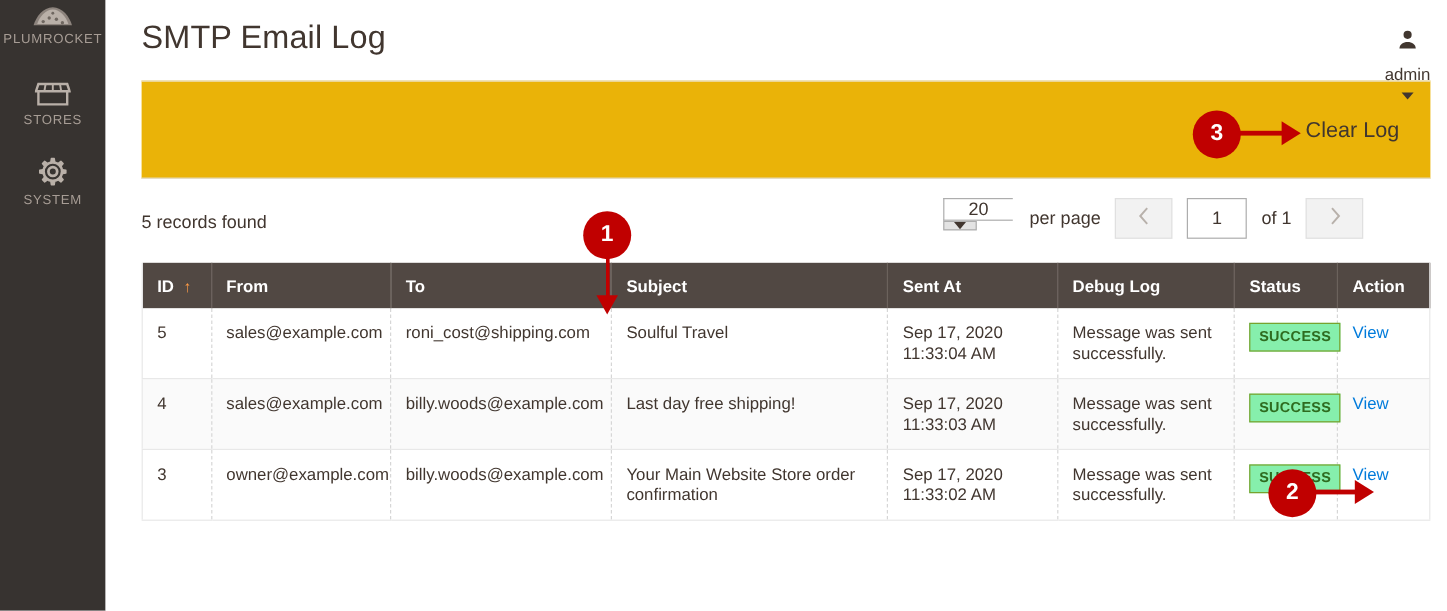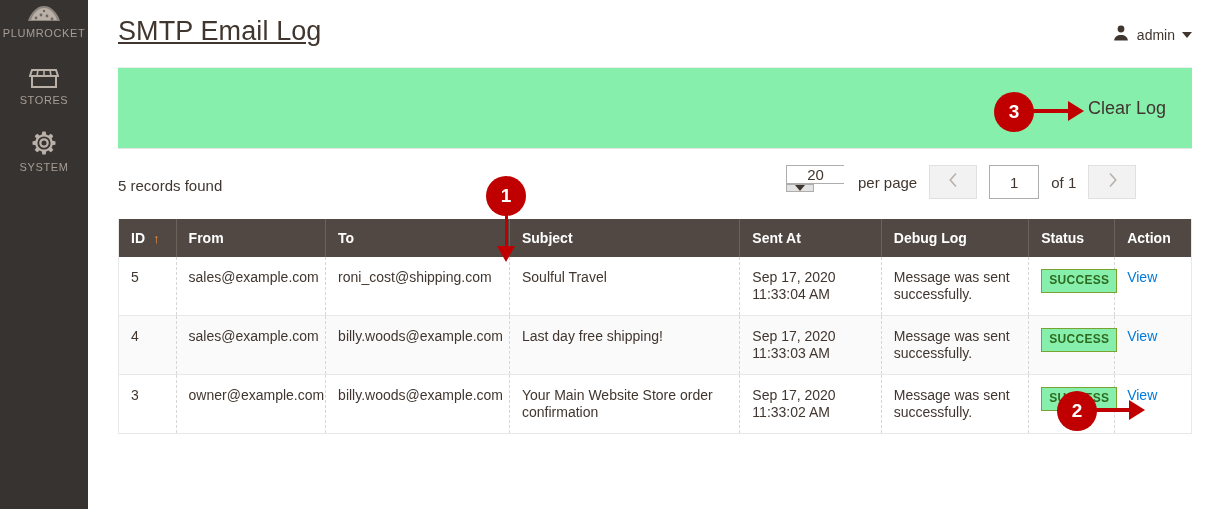--- a/index.html
+++ b/index.html
@@ -38,36 +38,35 @@
   .main { flex: 1 1 auto; position: relative; background:#fff; }
 
   .page-header {
     display: flex; align-items: flex-start; justify-content: space-between;
     padding: 14px 14px 0 30px;
     height: 62px;
   }
   .page-title {
     font-size: 27px; color: #41362f; font-weight: 400; line-height: 34px;
     letter-spacing: .1px;
-    text-decoration: underline;
   }
   .user-area {
-    display: flex; align-items: center; gap: 7px; padding-top: 10px; cursor: pointer;
+    display: flex; align-items: center; gap: 7px; padding-top: 10px; cursor: pointer; flex-direction: column;
   }
   .user-name { font-size: 14px; color: #41362f; }
   .caret-down {
     width: 0; height: 0; border-left: 5px solid transparent;
     border-right: 5px solid transparent; border-top: 6px solid #41362f;
   }
 
   
   .action-bar {
     margin: 5px 14px 0 30px;
     height: 82px;
-    background: #86efac;
+    background: #eab308;
     border-top: 1px solid #ededed;
     border-bottom: 1px solid #e3e3e3;
     display: flex; align-items: center; justify-content: flex-end;
     padding-right: 26px;
   }
   .clear-log-link {
     font-size: 18px; color: #41362f; text-decoration: none; cursor: pointer;
   }
 
   

